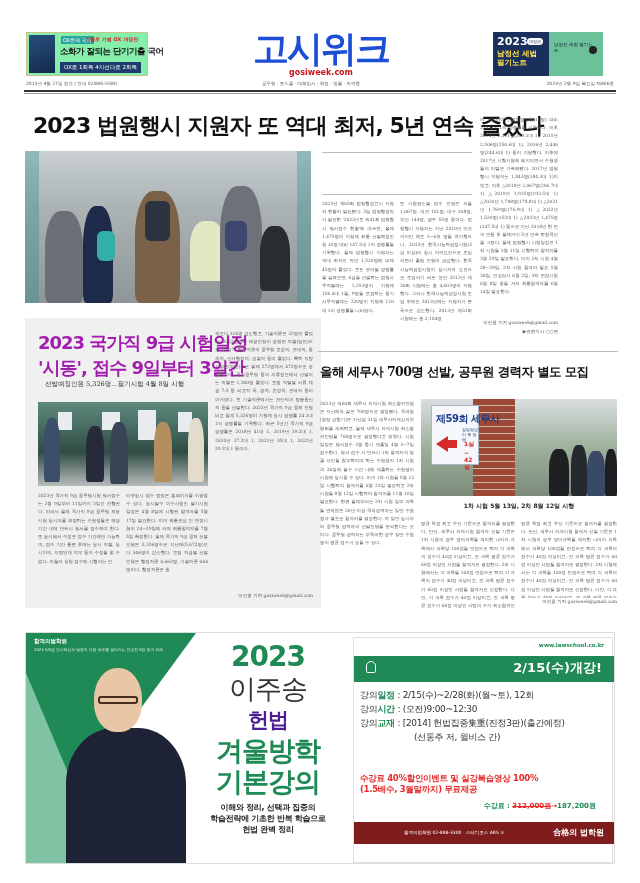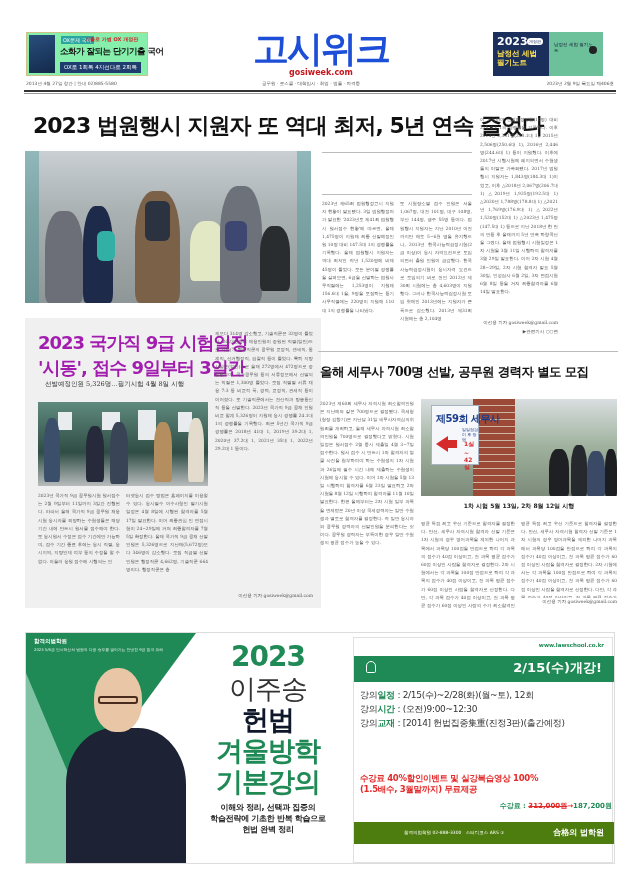--- a/index.html
+++ b/index.html
@@ -69,36 +69,36 @@
   .ad .tri2 { position: absolute; left: 0; top: 40px; width: 0; height: 0; border-bottom: 190px solid #7fc3a4; border-right: 80px solid transparent; }
   .ad .brand { position: absolute; left: 8px; top: 5px; font-size: 5.5px; font-weight: bold; color: #fff; }
   .ad .brandsub { position: absolute; left: 8px; top: 14px; font-size: 3.8px; color: #dfeee6; white-space: nowrap; }
   .portrait { position: absolute; left: 40px; top: 35px; width: 120px; height: 195px; }
   .portrait .head { position: absolute; left: 28px; top: 0; width: 48px; height: 64px; background: #e8c6a6; border-radius: 48% 48% 45% 45%; }
   .portrait .glasses { position: absolute; left: 32px; top: 28px; width: 40px; height: 8px; border: 2px solid #4a2c1f; border-radius: 3px; }
   .portrait .body { position: absolute; left: 0; top: 60px; width: 120px; height: 140px; background: #1d2235; border-radius: 40% 40% 0 0; }
   .adtitle { position: absolute; left: 162px; top: 8px; width: 160px; text-align: center; font-weight: bold; letter-spacing: -1px; }
   .adtitle .y { font-size: 28px; color: #1f8a55; line-height: 32px; }
   .adtitle .n { font-size: 27px; color: #333; font-weight: normal; line-height: 32px; }
-  .adtitle .h { font-size: 27px; color: #0f172a; line-height: 30px; }
+  .adtitle .h { font-size: 21px; color: #4c1d95; line-height: 30px; }
   .adtitle .g { font-size: 27px; color: #1f8a55; line-height: 31px; }
   .adtitle .d { font-size: 8px; color: #222; line-height: 11px; letter-spacing: -0.3px; margin-top: 5px; }
 
   .infobox { position: absolute; left: 327px; top: 4px; width: 260px; height: 226px; border: 1px solid #e0e0e0; background: #fff; }
   .infobox .url { position: absolute; right: 8px; top: 4px; font-size: 5.5px; color: #1f8a55; font-weight: bold; }
   .infobox .bar { position: absolute; left: 0; top: 18px; width: 260px; height: 26px; background: #1f8a55; }
   .infobox .bar .bell { position: absolute; left: 12px; top: 5px; width: 10px; height: 12px; border: 1.5px solid #fff; border-radius: 6px 6px 2px 2px; }
   .infobox .bar .open { position: absolute; right: 12px; top: 3px; font-size: 13px; font-weight: bold; color: #fff; }
   .infobox .rows { position: absolute; left: 6px; top: 50px; font-size: 9px; color: #333; line-height: 14px; letter-spacing: -0.3px; }
   .infobox .rows b { color: #1f8a55; }
   .infobox .promo { position: absolute; left: 6px; top: 135px; font-size: 8.5px; font-weight: bold; color: #e32a2a; line-height: 11px; letter-spacing: -0.3px; }
-  .infobox .fee { position: absolute; right: 0; top: 163px; font-size: 7px; color: #1f8a55; font-weight: bold; }
+  .infobox .fee { position: absolute; right: 16px; top: 163px; font-size: 7px; color: #1f8a55; font-weight: bold; }
   .infobox .fee s { color: #e32a2a; }
   .infobox .fee .new { color: #e32a2a; }
-  .infobox .foot { position: absolute; left: 0; top: 184px; width: 260px; height: 22px; background: #4d7c0f; }
+  .infobox .foot { position: absolute; left: 0; top: 184px; width: 260px; height: 22px; background: #7f1d1d; }
   .infobox .foot .tel { position: absolute; left: 50px; top: 8px; font-size: 4.5px; color: #fff; white-space: nowrap; }
   .infobox .foot .logo2 { position: absolute; right: 10px; top: 5px; font-size: 8px; color: #fff; font-weight: bold; }
 
   .sidetxt { left: 625px; top: 150px; width: 15px; font-size: 4px; color: #888; line-height: 10px; }
 </style>
 </head>
 <body>
 
 <div class="abs ad-left">
   <div class="book"></div>
@@ -234,20 +234,21 @@
   <div class="infobox">
     <div class="url">www.lawschool.co.kr</div>
     <div class="bar">
       <span class="bell"></span>
       <span class="open">2/15(수)개강!</span>
     </div>
     <div class="rows">
       <div><span>강의</span><b>일정</b> <span>: 2/15(수)~2/28(화)(월~토), 12회</span></div>
       <div><span>강의</span><b>시간</b> <span>: (오전)9:00~12:30</span></div>
       <div><span>강의</span><b>교재</b> <span>: [2014] 헌법집중集重(진정3판)(출간예정)</span></div>
+      <div style="padding-left:54px">(선동주 저, 윌비스 간)</div>
     </div>
     <div class="promo">
       <div>수강료 40%할인이벤트 및 실강복습영상 100%</div>
       <div>(1.5배수, 3월말까지) 무료제공</div>
     </div>
     <div class="fee">
       <span>수강료 : </span><s>312,000원</s><span class="new">→</span><span>187,200원</span>
     </div>
     <div class="foot">
       <span class="tel"><span>합격의법학원 02-888-3300</span>&nbsp;&nbsp;&nbsp;<span>스터디코스 ARS ①</span></span>

